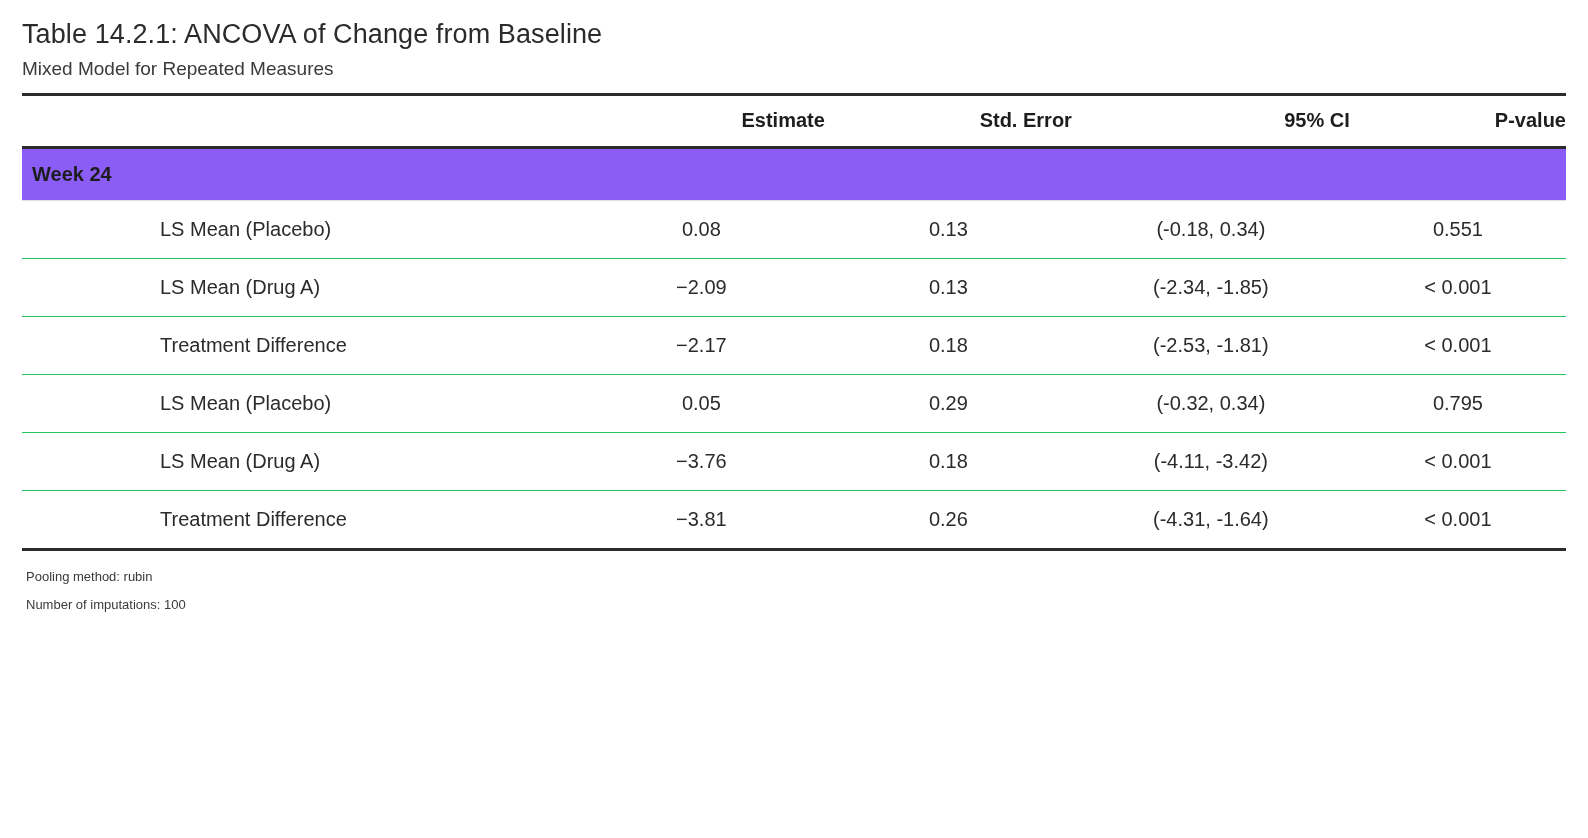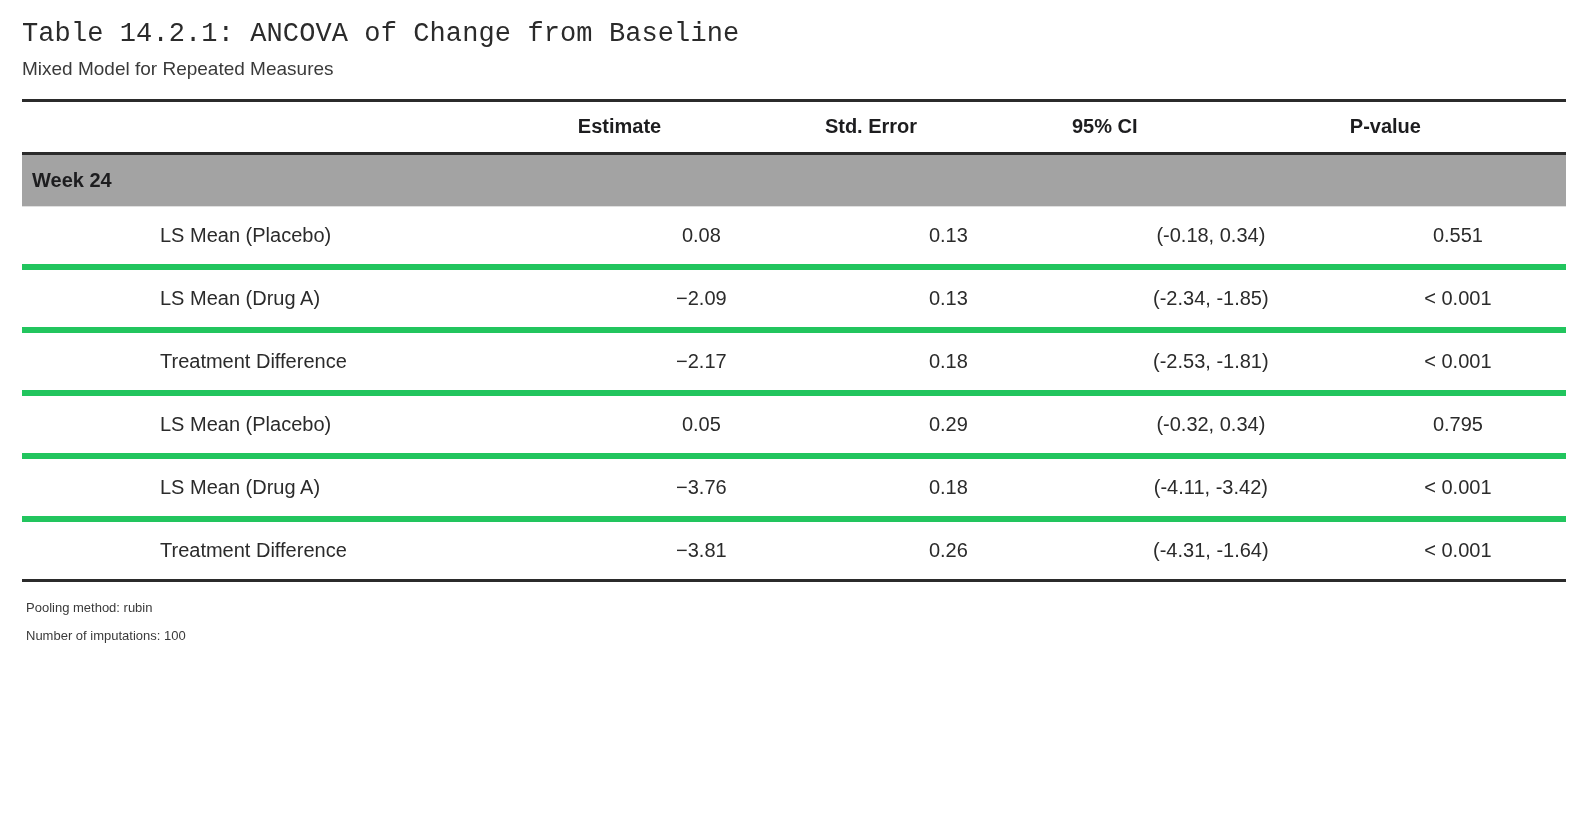--- a/index.html
+++ b/index.html
@@ -20,27 +20,26 @@
     height: 838px;
     padding: 18px 22px 0 22px;
   }
   .title {
     font-size: 27px;
     font-weight: 400;
     color: #2b2b2b;
     letter-spacing: 0.1px;
     margin: 0 0 8px 0;
     line-height: 1.2;
-    font-family: Liberation Mono, monospace;
   }
   .subtitle {
     font-size: 19px;
     font-weight: 400;
     color: #3a3a3a;
-    margin: 0 0 18px 0;
+    margin: 0 0 12px 0;
     line-height: 1.2;
   }
   table.report {
     width: 100%;
     border-collapse: collapse;
     table-layout: fixed;
   }
   table.report th,
   table.report td {
     padding: 0;
@@ -49,44 +48,44 @@
   col.c-label   { width: 36.0%; }
   col.c-est     { width: 16.0%; }
   col.c-se      { width: 16.0%; }
   col.c-ci      { width: 18.0%; }
   col.c-p       { width: 14.0%; }
 
   thead tr.header-row th {
     font-size: 20px;
     font-weight: bold;
     color: #1d1d1f;
-    text-align: left;
+    text-align: right;
     padding: 13px 0 14px 0;
     border-top: 3px solid #2b2b2b;
     border-bottom: 3px solid #2b2b2b;
   }
   thead tr.header-row th.label-col {
     text-align: left;
     padding-left: 10px;
   }
   tr.group-row td {
-    background: #a3a3a3;
+    background: #8b5cf6;
     font-size: 20px;
     font-weight: bold;
     color: #1d1d1f;
     padding: 14px 0 14px 10px;
     border-bottom: 1px solid #e0e0e0;
   }
   tr.data-row td {
     font-size: 20px;
     font-weight: 400;
     color: #2b2b2b;
     text-align: center;
     padding: 17px 0 17px 0;
-    border-bottom: 6px solid #22c55e;
+    border-bottom: 1px solid #22c55e;
   }
   tr.data-row td.label-col {
     text-align: left;
     padding-left: 138px;
   }
   tr.data-row.last-row td {
     border-bottom: none;
   }
   .table-bottom-rule {
     border-top: 3px solid #2b2b2b;

